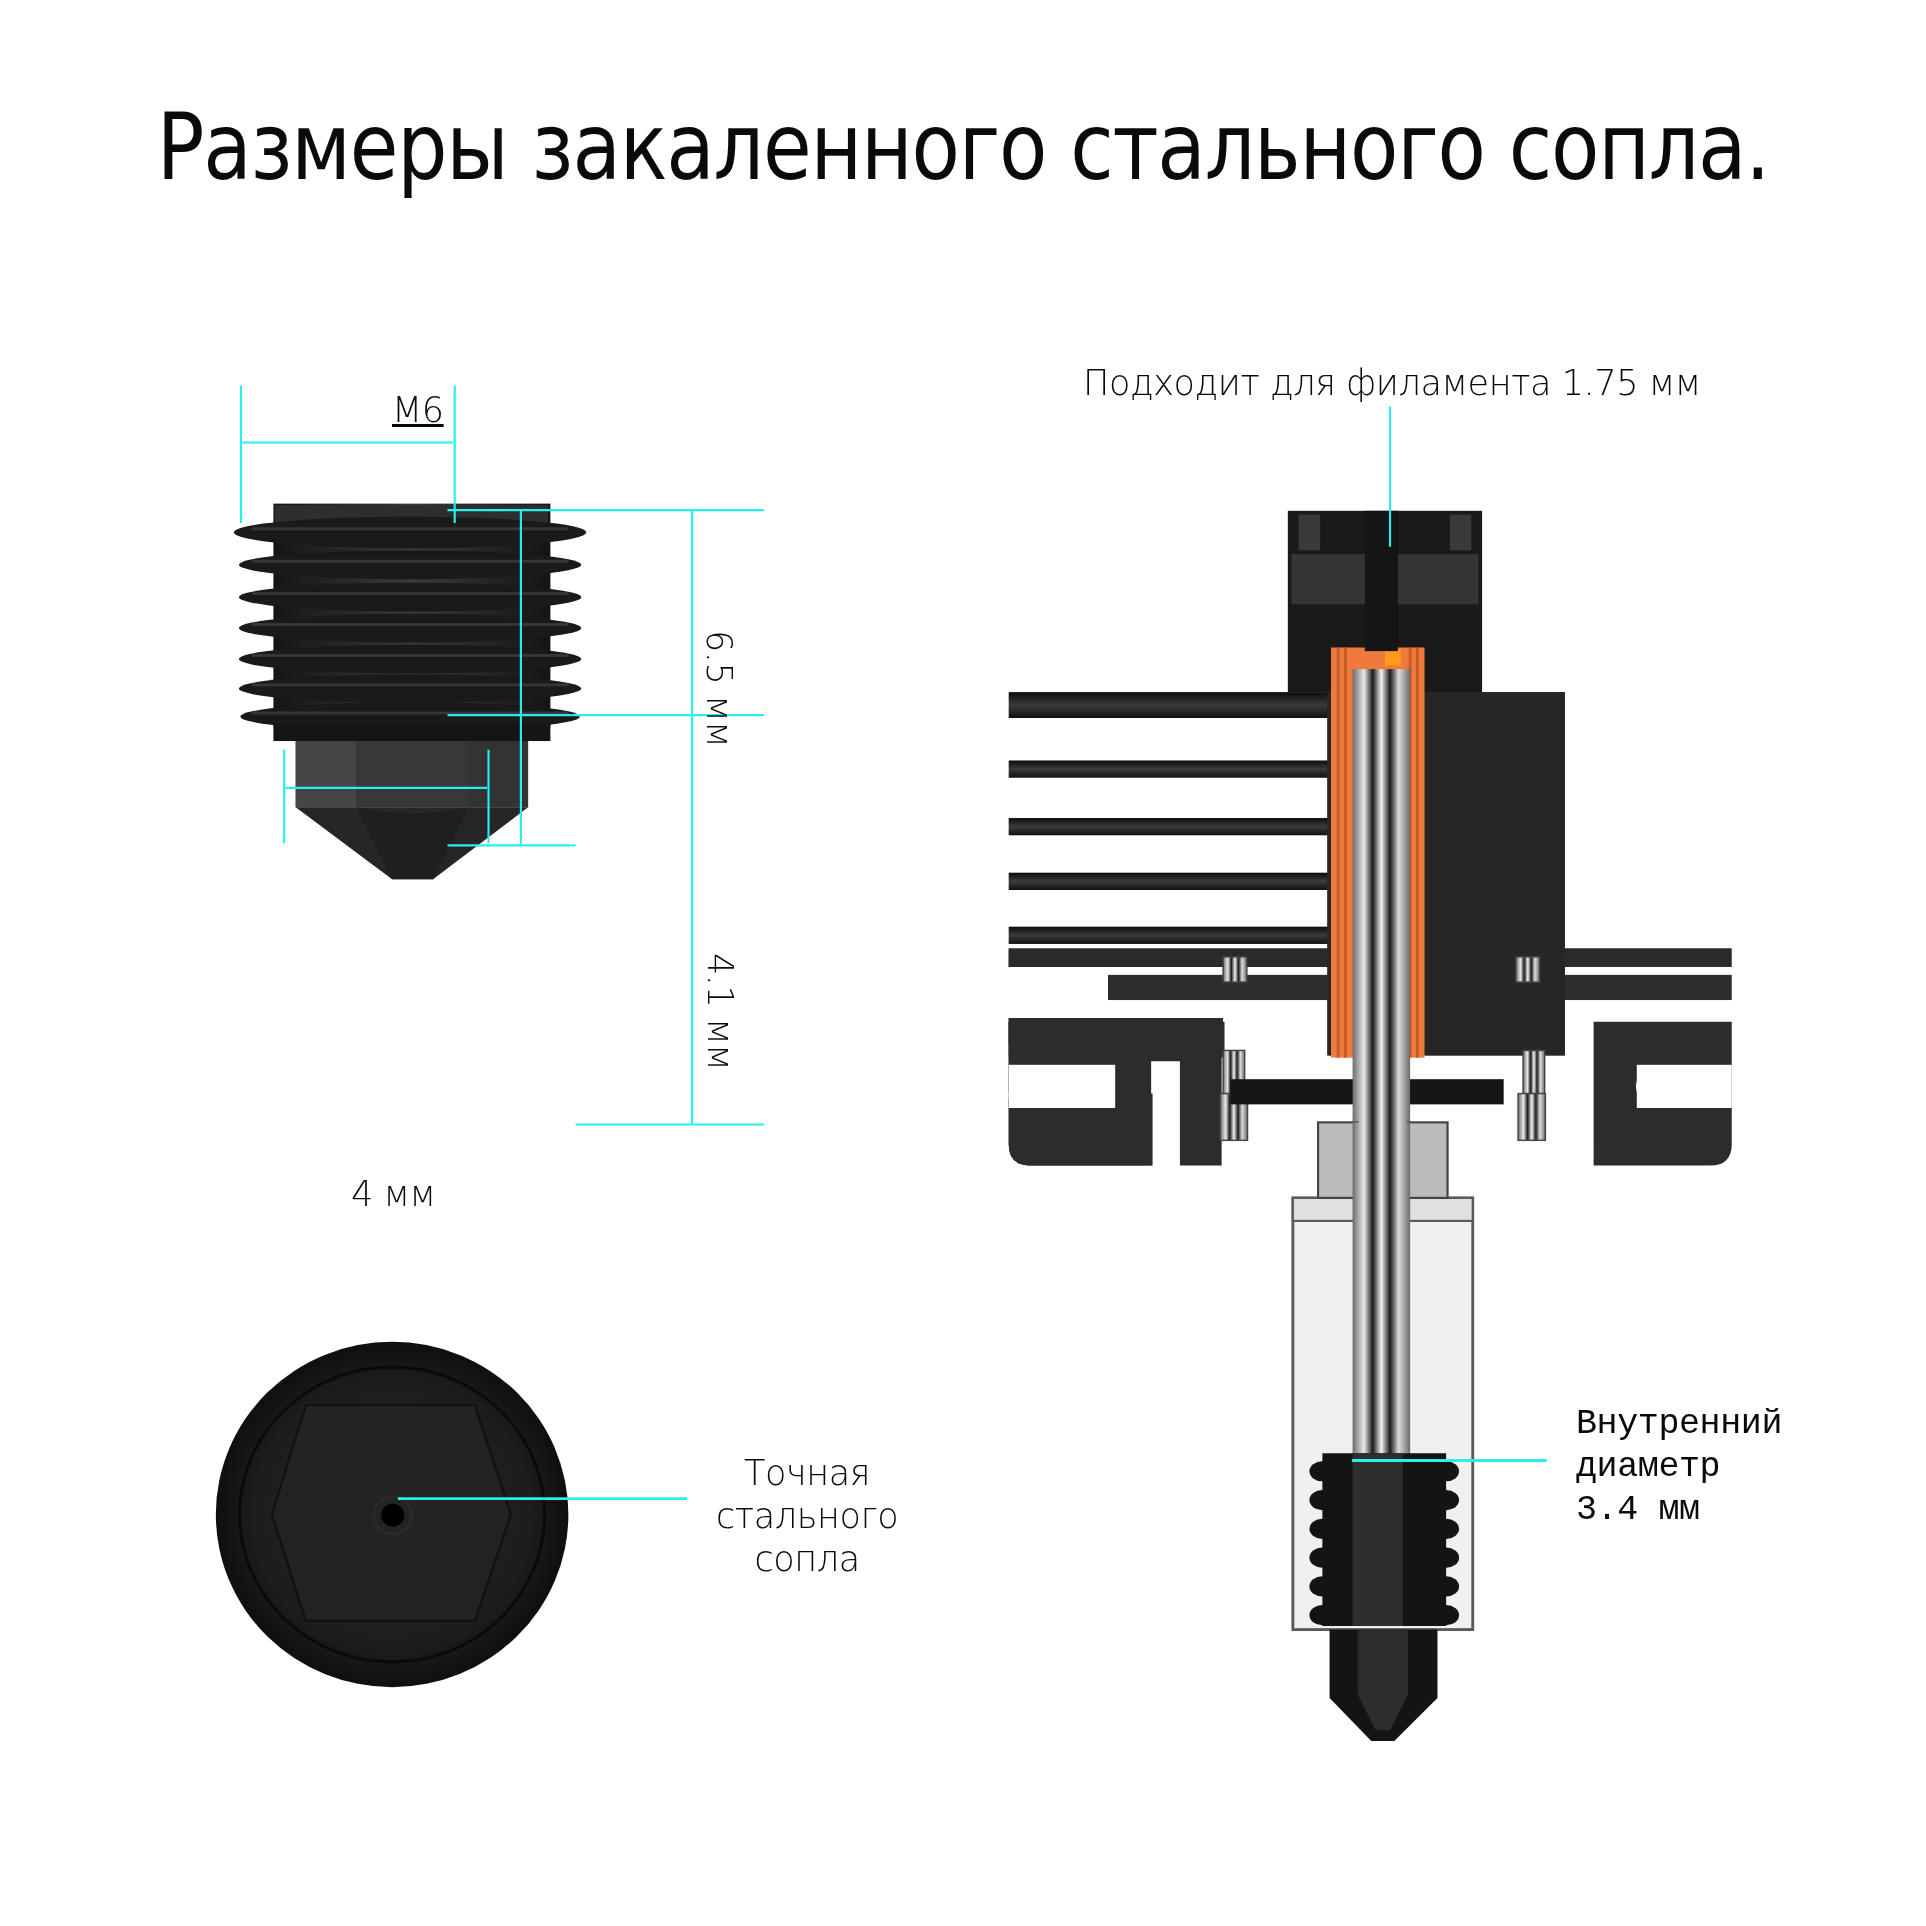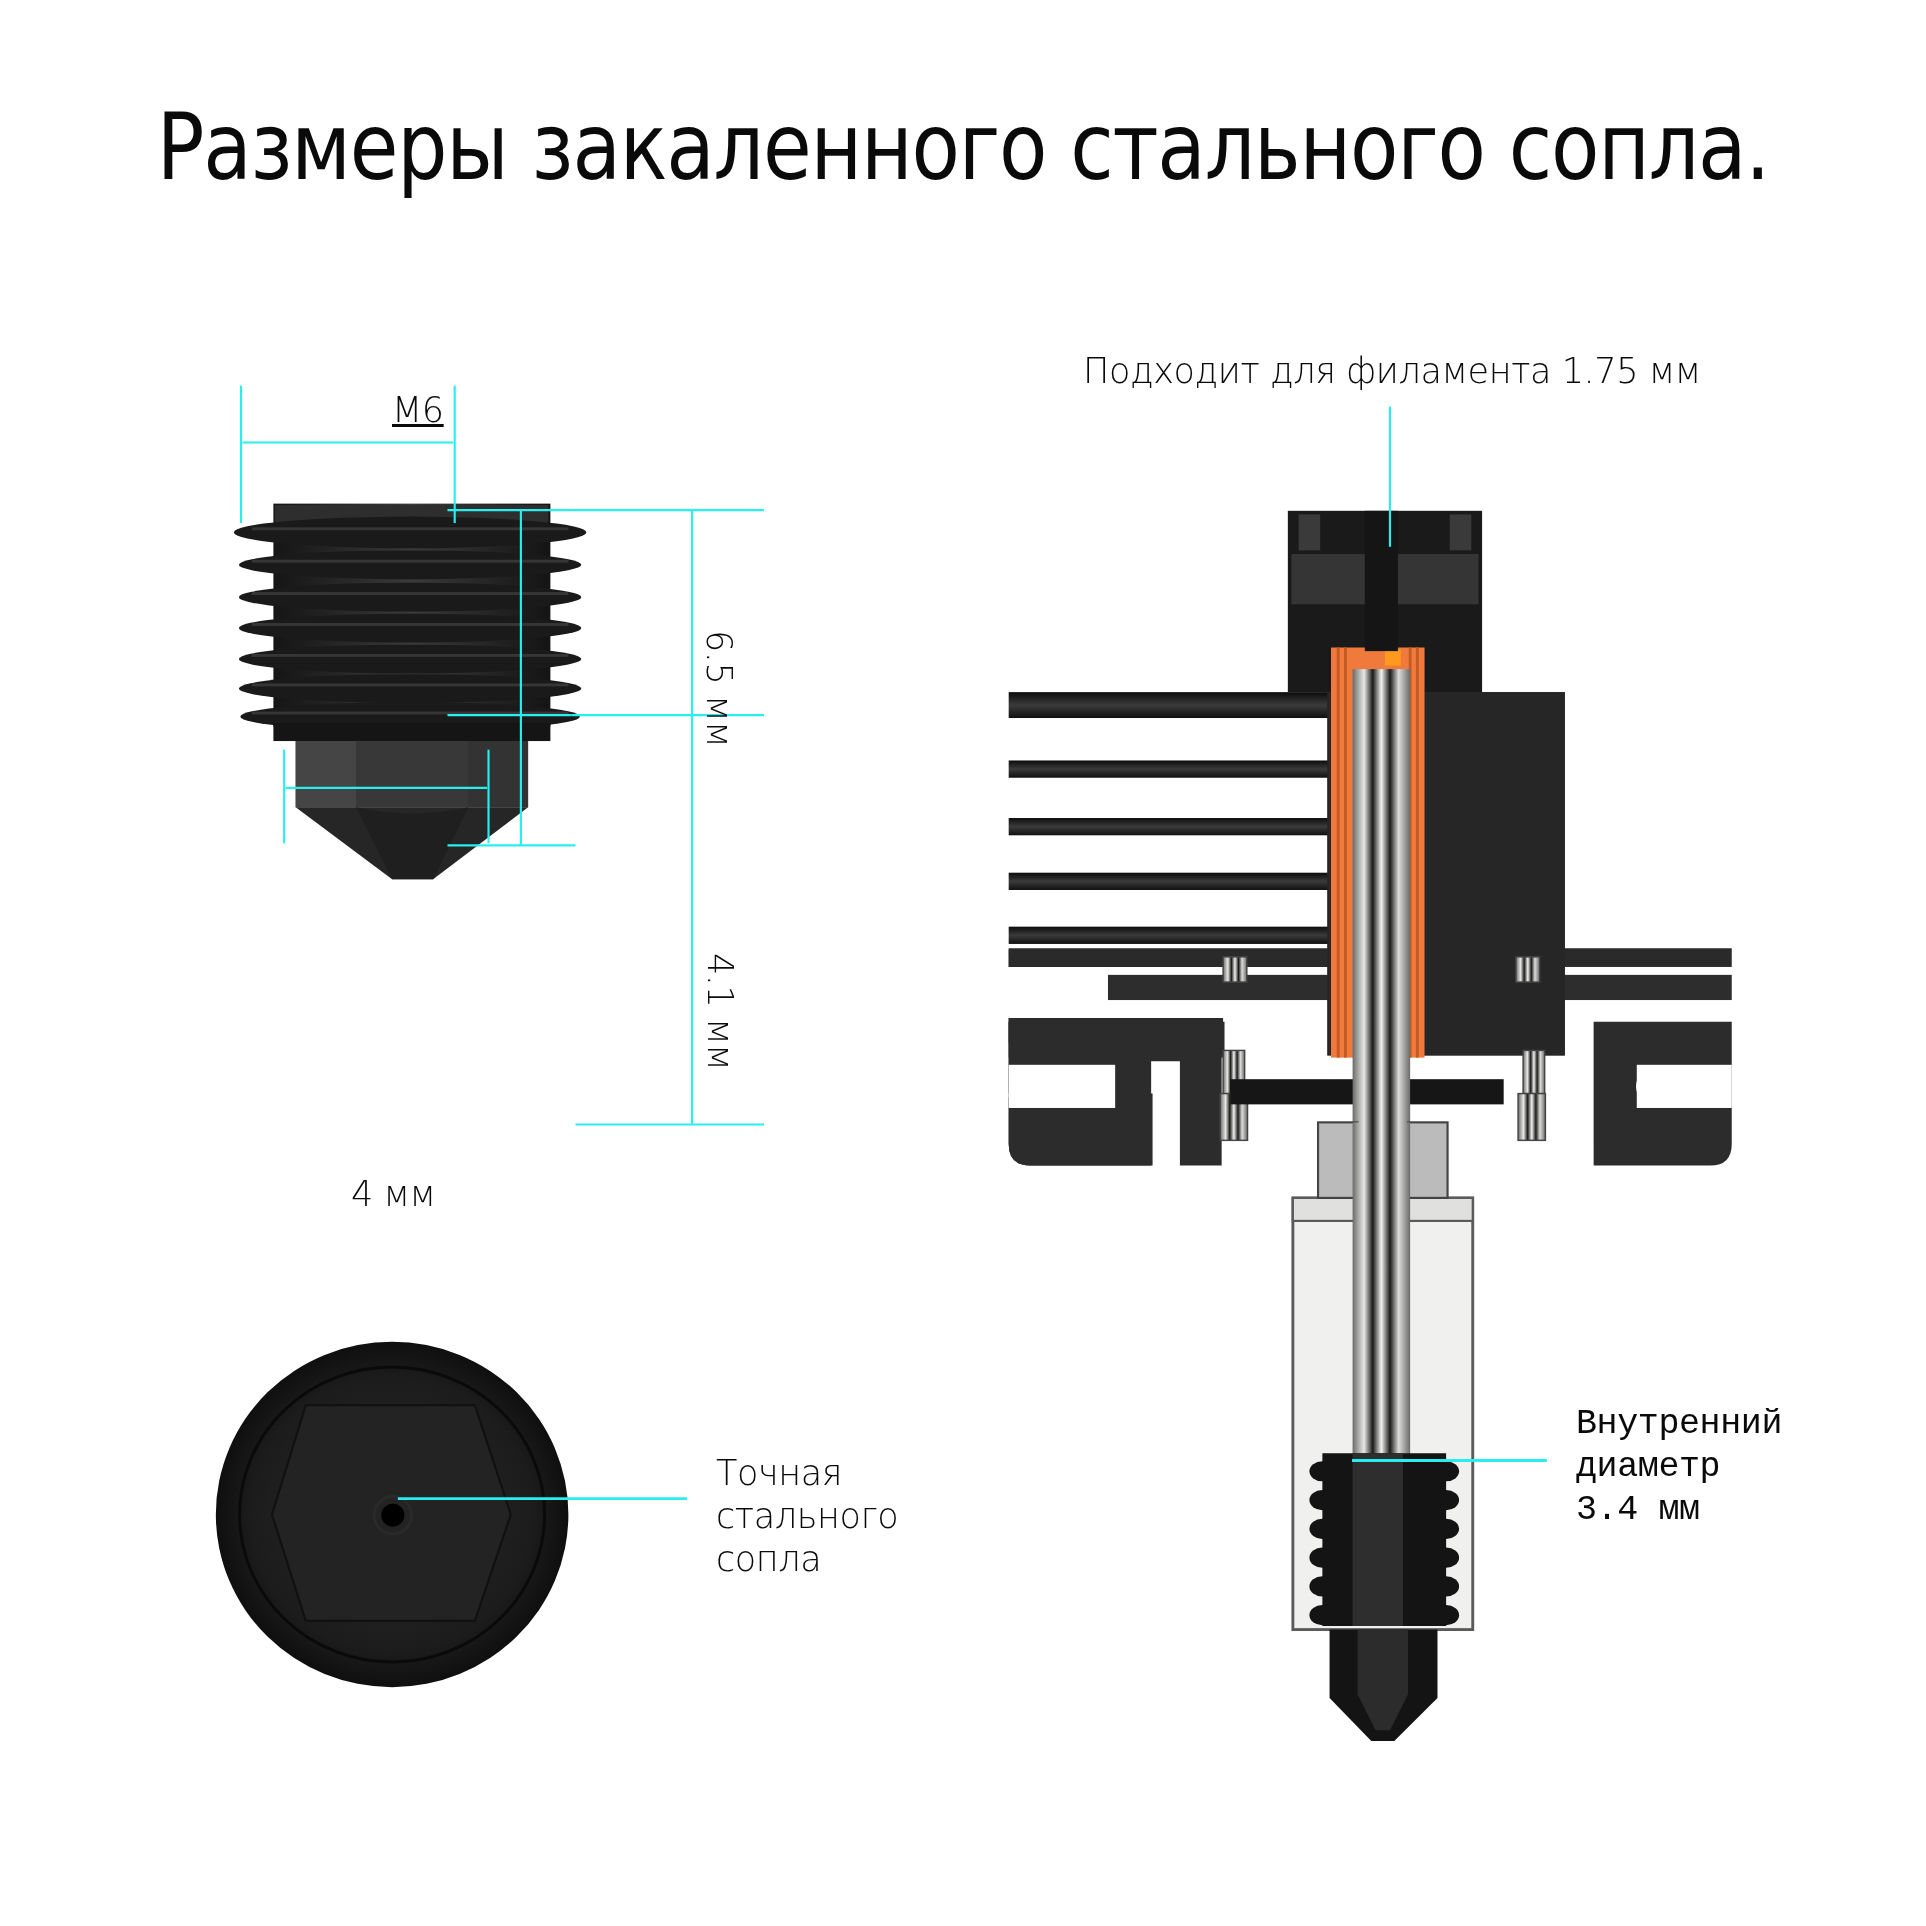--- a/index.html
+++ b/index.html
@@ -257,26 +257,26 @@
   <line x1="2017" y1="2030" x2="2017" y2="2030"></line>
   <line x1="2017" y1="2030" x2="2017" y2="2030"></line>
   <line x1="2017" y1="2030" x2="2150" y2="2030" stroke="#28eef0" stroke-width="4"></line>
 </svg>
 
 <div class="lbl" style="left:392px; top:389px;text-decoration:underline;">M6</div>
 <div class="lbl rot" style="left:740px; top:630px;">6.5 мм</div>
 <div class="lbl rot" style="left:741px; top:953px;">4.1 мм</div>
 <div class="lbl" style="left:351px; top:1173px;">4 мм</div>
 
-<div class="lbl" style="left:716px; top:1452px;">
+<div class="lbl" style="left:716px; top:1452px;text-align:center;">
   <div>Точная</div>
   <div>стального</div>
   <div>сопла</div>
 </div>
 
-<div class="lbl" style="left:1083px; top:350px;">Подходит для филамента 1.75 мм</div>
+<div class="lbl" style="left:1083px; top:362px;">Подходит для филамента 1.75 мм</div>
 
 <div class="lbl" style="left:1576px; top:1403px;font-family:Liberation Mono, monospace;">
   <div>Внутренний</div>
   <div>диаметр</div>
   <div>3.4 мм</div>
 </div>
 
 
 </body></html>

